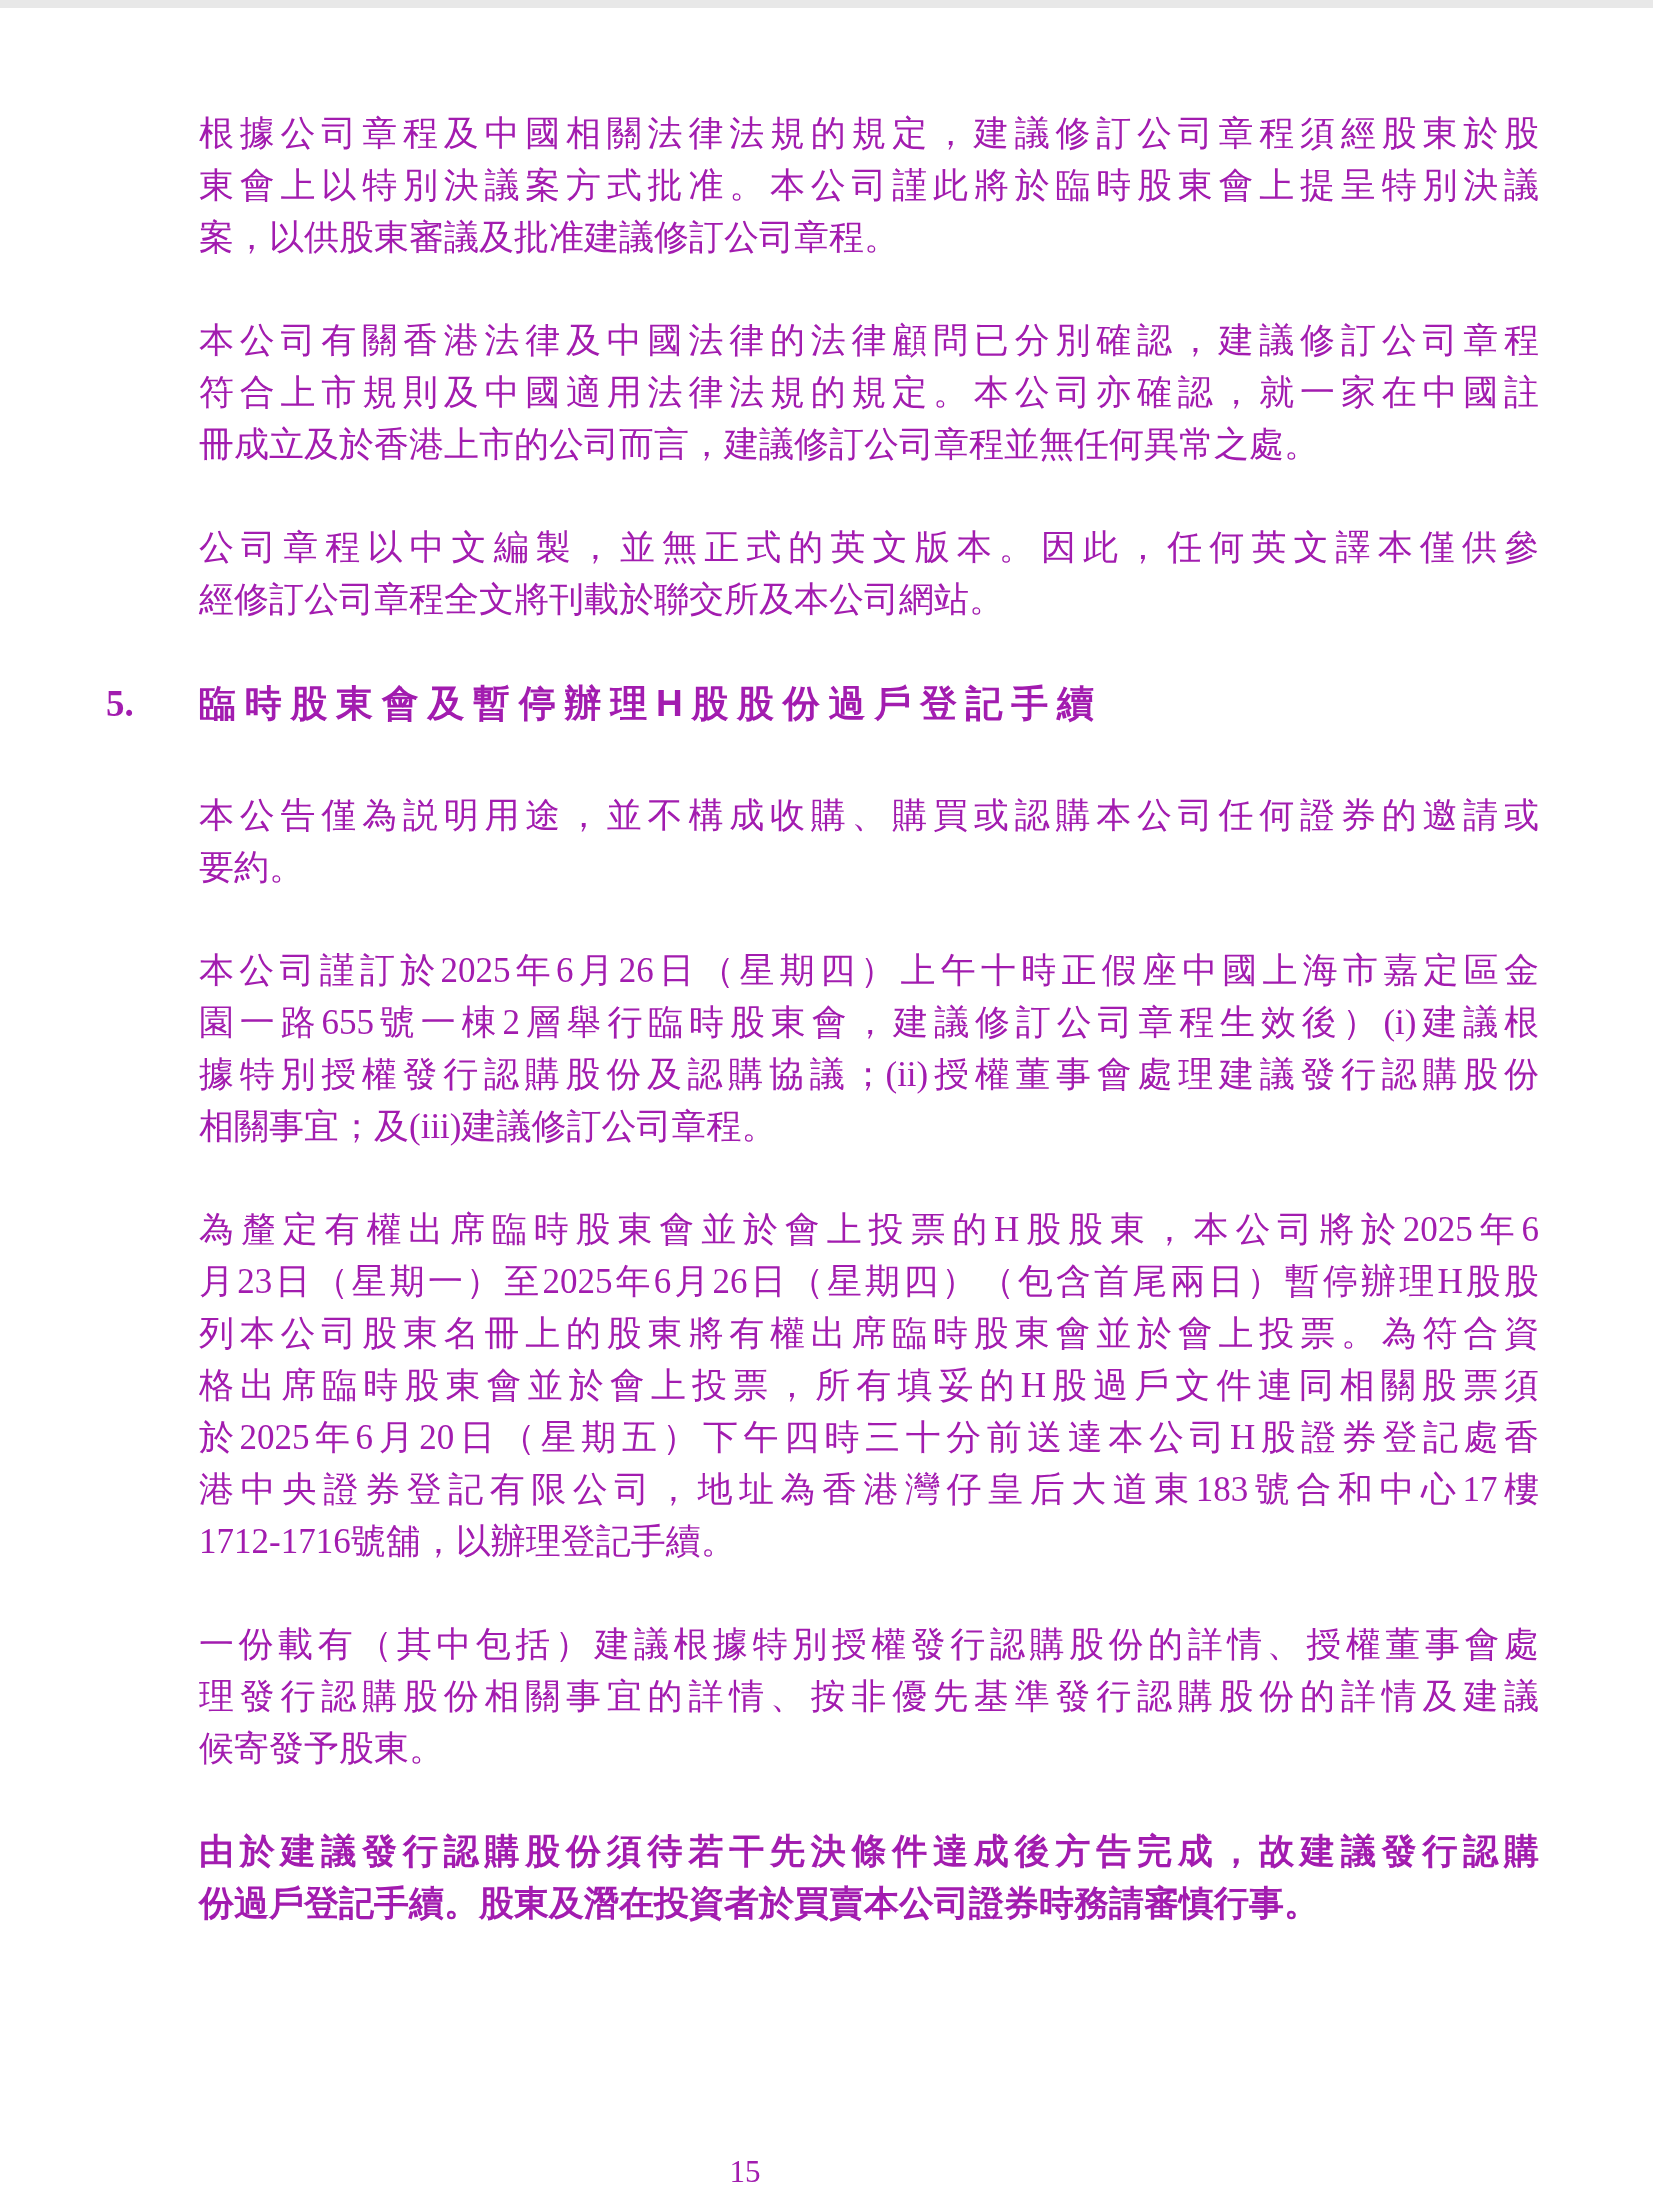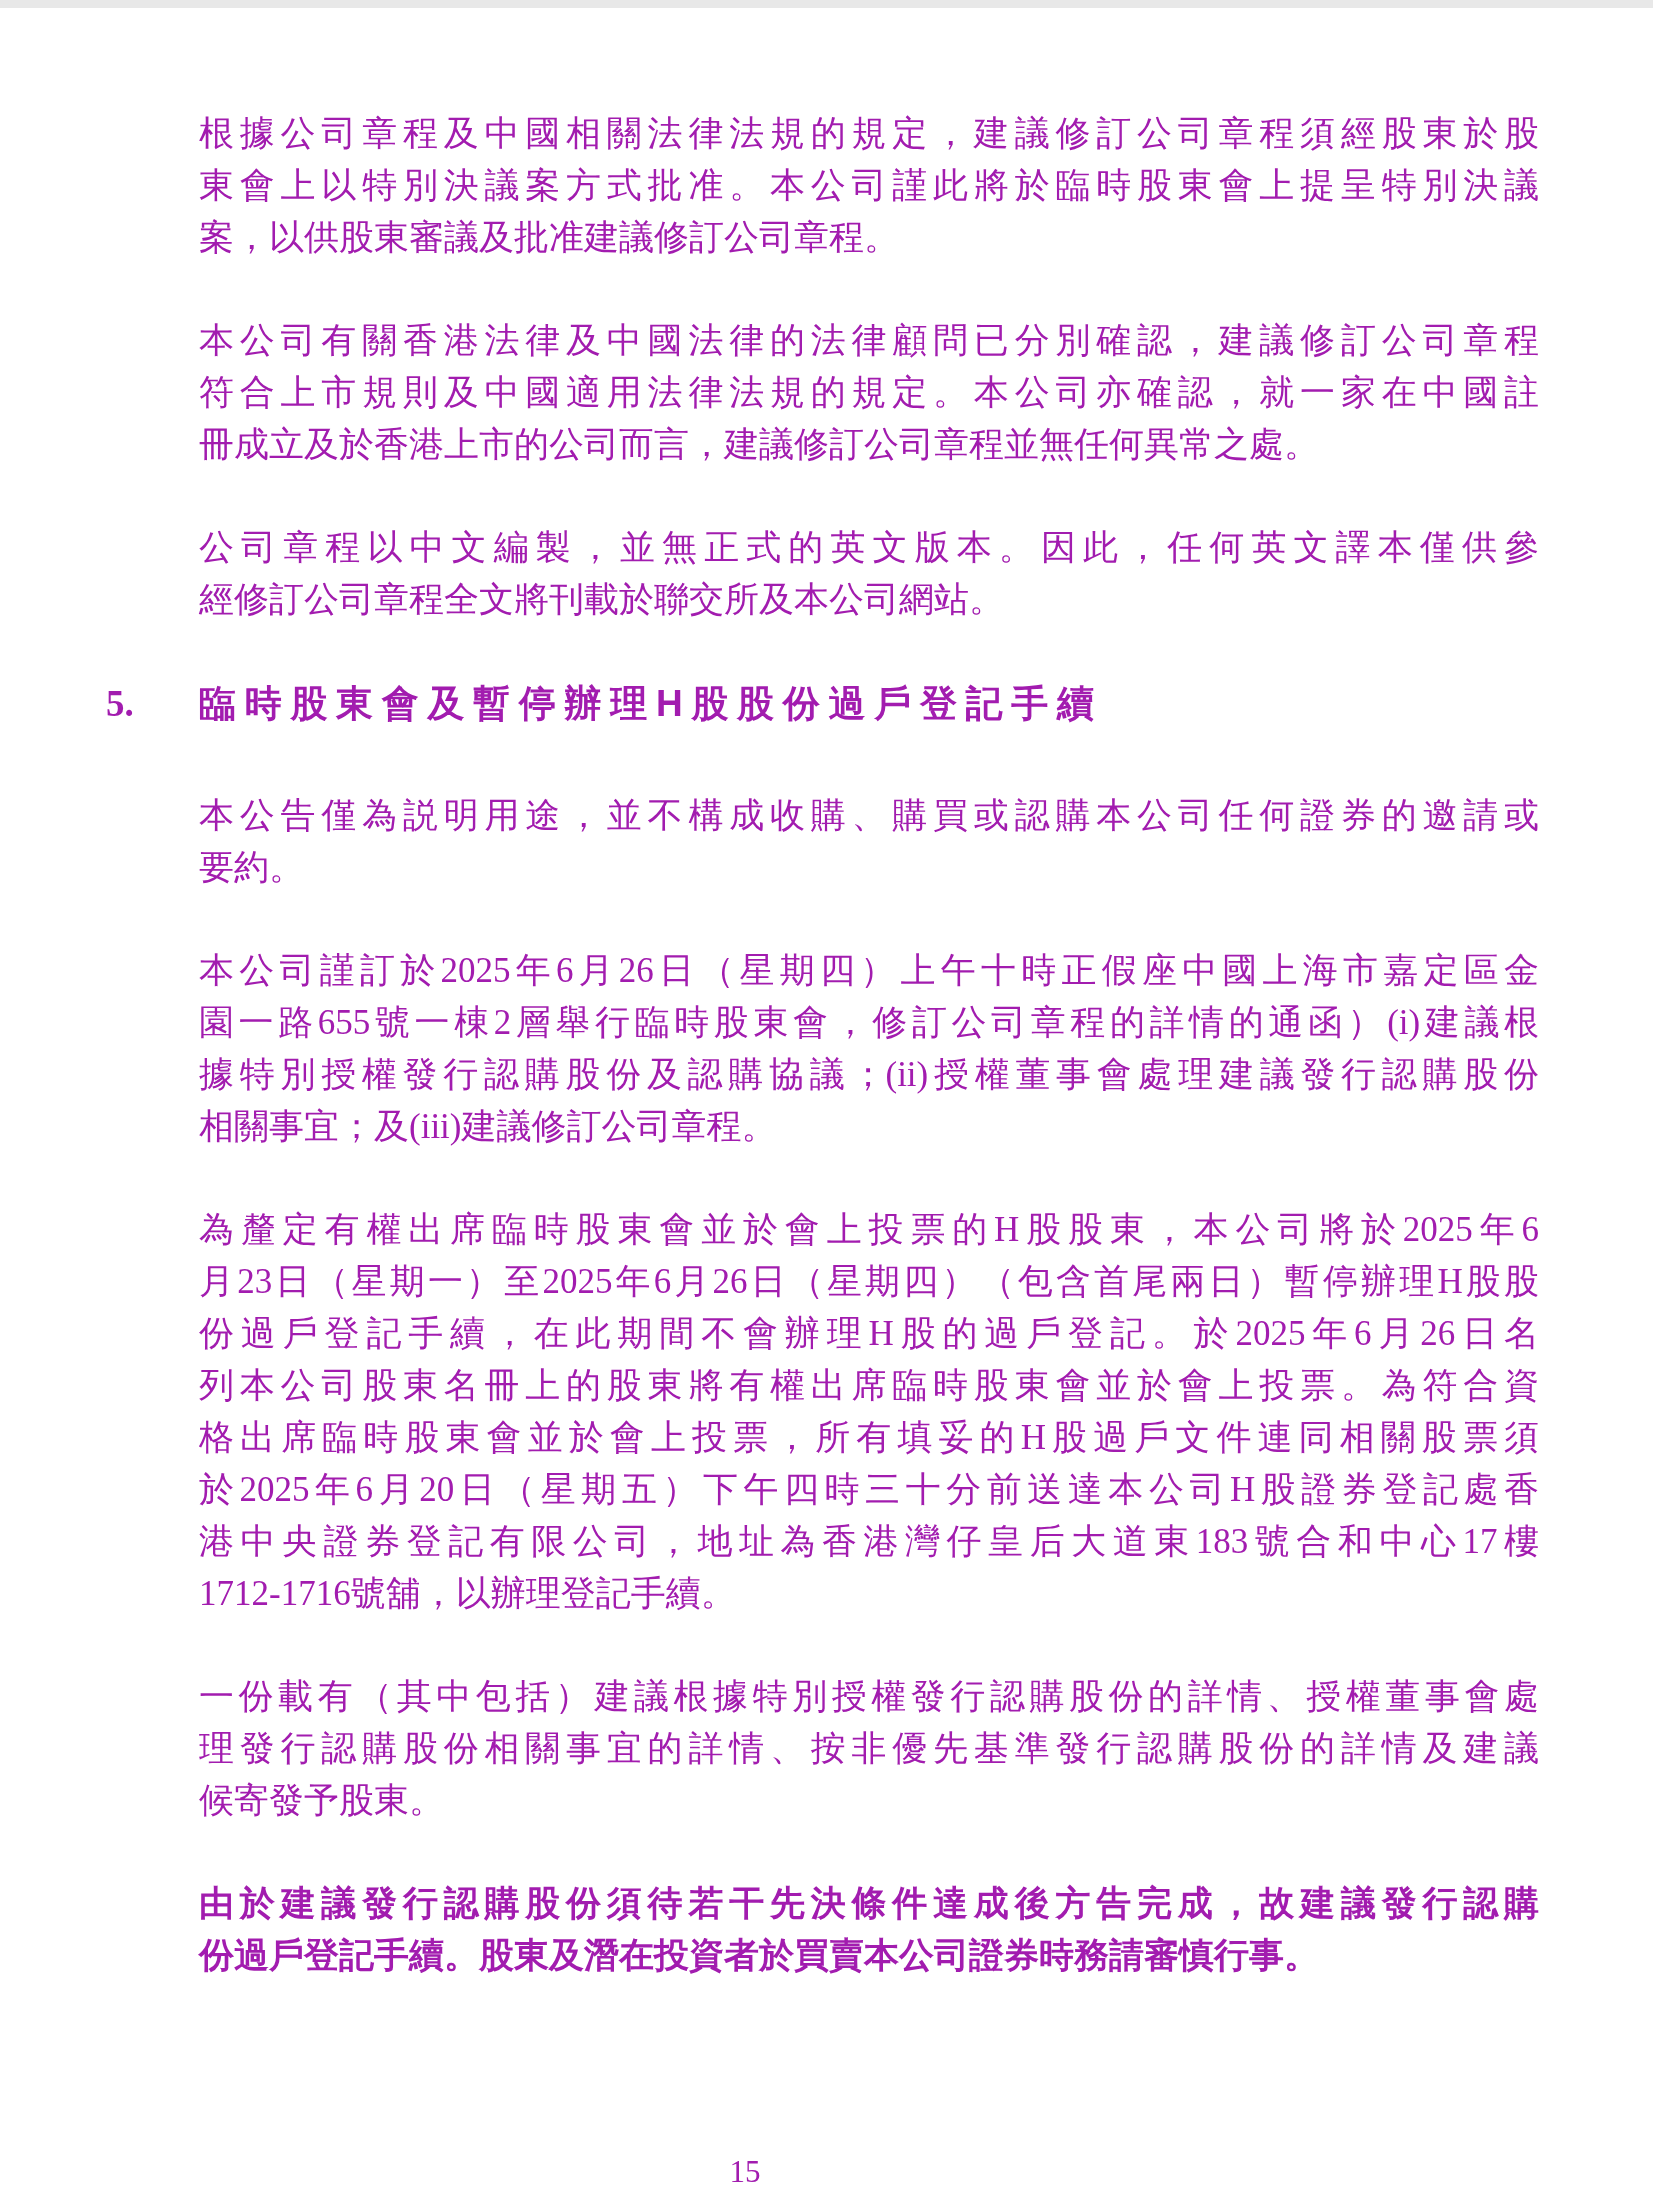--- a/index.html
+++ b/index.html
@@ -91,29 +91,28 @@
       <span>臨時股東會及暫停辦理H股股份過戶登記手續</span>
     </div>
 
     <div class="para">
         <div class="tline">本公告僅為説明用途，並不構成收購、購買或認購本公司任何證券的邀請或</div>
         <div class="tline tline-last">要約。</div>
       </div>
 
     <div class="para">
         <div class="tline">本公司謹訂於2025年6月26日（星期四）上午十時正假座中國上海市嘉定區金</div>
-        <div class="tline">園一路655號一棟2層舉行臨時股東會，修訂公司章程的詳情的通函）(i)建議根</div>
+        <div class="tline">園一路655號一棟2層舉行臨時股東會，建議修訂公司章程生效後）(i)建議根</div>
         <div class="tline">據特別授權發行認購股份及認購協議；(ii)授權董事會處理建議發行認購股份</div>
         <div class="tline tline-last">相關事宜；及(iii)建議修訂公司章程。</div>
       </div>
 
     <div class="para">
         <div class="tline">為釐定有權出席臨時股東會並於會上投票的H股股東，本公司將於2025年6</div>
         <div class="tline">月23日（星期一）至2025年6月26日（星期四）（包含首尾兩日）暫停辦理H股股</div>
-        <div class="tline">份過戶登記手續，在此期間不會辦理H股的過戶登記。於2025年6月26日名</div>
         <div class="tline">列本公司股東名冊上的股東將有權出席臨時股東會並於會上投票。為符合資</div>
         <div class="tline">格出席臨時股東會並於會上投票，所有填妥的H股過戶文件連同相關股票須</div>
         <div class="tline">於2025年6月20日（星期五）下午四時三十分前送達本公司H股證券登記處香</div>
         <div class="tline">港中央證券登記有限公司，地址為香港灣仔皇后大道東183號合和中心17樓</div>
         <div class="tline tline-last">1712-1716號舖，以辦理登記手續。</div>
       </div>
 
     <div class="para">
         <div class="tline">一份載有（其中包括）建議根據特別授權發行認購股份的詳情、授權董事會處</div>
         <div class="tline">理發行認購股份相關事宜的詳情、按非優先基準發行認購股份的詳情及建議</div>

